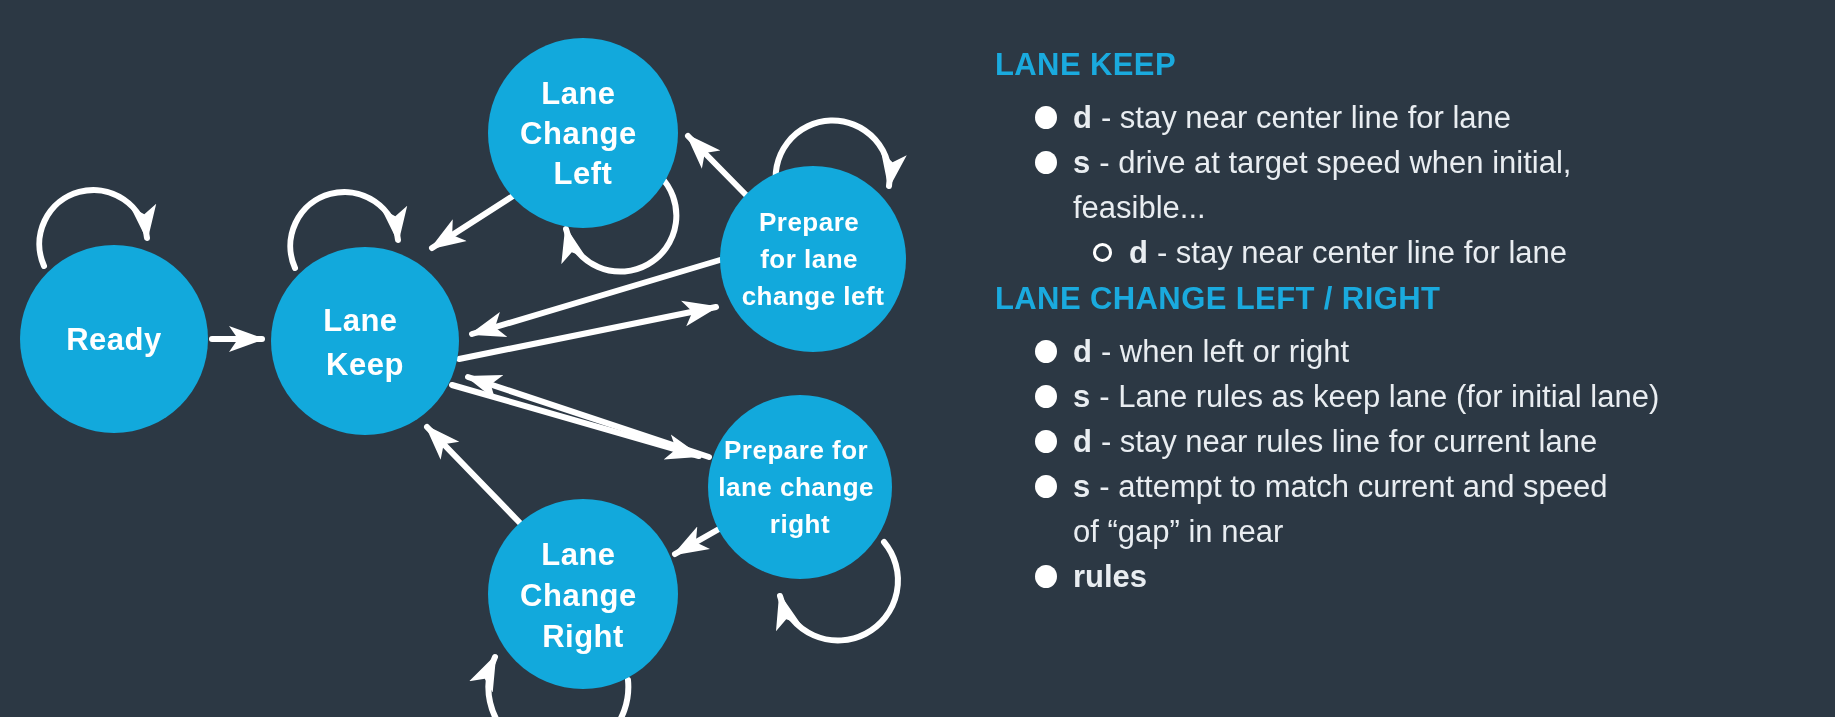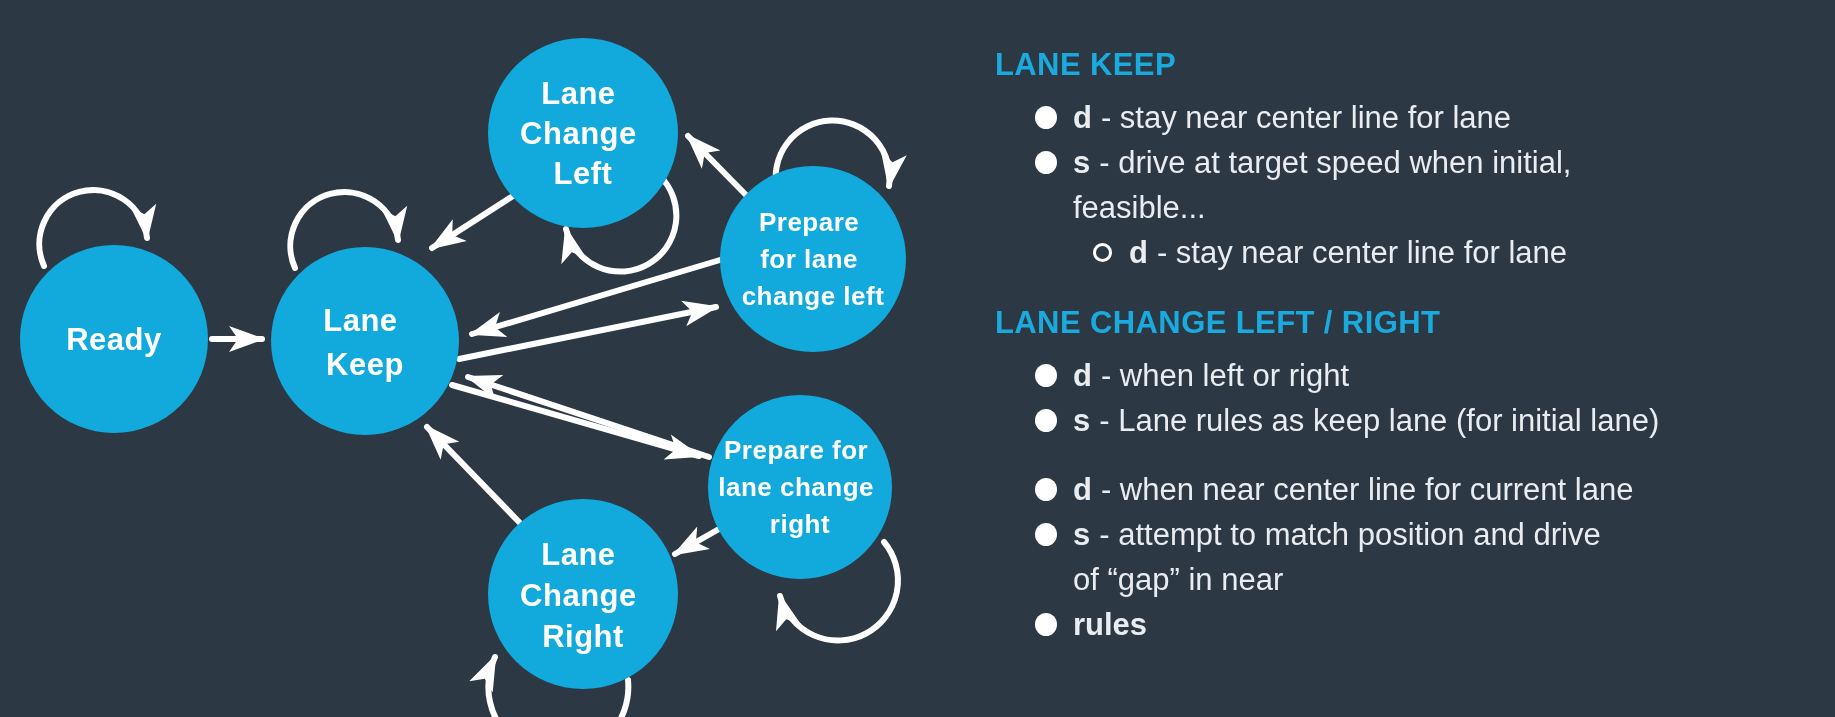--- a/index.html
+++ b/index.html
@@ -7,21 +7,21 @@
          font-family:"Liberation Sans",sans-serif;}
   .diagram{position:absolute;left:0;top:0;}
   .node-circle{fill:#12a9dc;}
   .edge{stroke:#ffffff;stroke-width:6;fill:none;stroke-linecap:round;}
   .node-label{fill:#ffffff;font-weight:bold;text-anchor:middle;
               font-family:"Liberation Sans",sans-serif;letter-spacing:0.5px;}
   .node-label.big{font-size:31px;}
   .node-label.small{font-size:26px;}
 
   .legend{position:absolute;left:995px;top:41px;width:840px;color:#e9edf1;}
-  .sec + .sec{margin-top:24px;}
+  .sec + .sec{margin-top:0;}
   .sec-title{height:48px;line-height:48px;margin-bottom:6px;color:#1aaade;
              font-size:31px;font-weight:bold;letter-spacing:0.4px;white-space:nowrap;}
   .row{display:flex;align-items:center;height:45px;padding-left:40px;
        font-size:31px;white-space:nowrap;}
   .row.sub{padding-left:98px;}
   .row.cont{padding-left:78px;}
   .bullet-box{width:38px;display:flex;align-items:center;flex:0 0 auto;}
   .bullet-box.sub-box{width:36px;}
   .dot{width:22px;height:23px;border-radius:50%;background:#ffffff;}
   .ring{width:19px;height:19px;box-sizing:border-box;border:3.5px solid #ffffff;border-radius:50%;}
@@ -155,28 +155,28 @@
         <span class="txt">- Lane rules as keep lane (for initial lane)</span>
       </div>
     </div>
 
     <div class="sec">
       <div class="row">
         <span class="bullet-box">
             <span class="dot"></span>
           </span>
         <span class="key">d</span>
-        <span class="txt">- when near center line for current lane</span>
+        <span class="txt">- stay near rules line for current lane</span>
       </div>
       <div class="row">
         <span class="bullet-box">
             <span class="dot"></span>
           </span>
         <span class="key">s</span>
-        <span class="txt">- attempt to match position and drive</span>
+        <span class="txt">- attempt to match current and speed</span>
       </div>
       <div class="row cont">
         <span class="txt">of “gap” in near</span>
       </div>
       <div class="row">
         <span class="bullet-box">
             <span class="dot"></span>
           </span>
         <span class="key">rules</span>
       </div>

